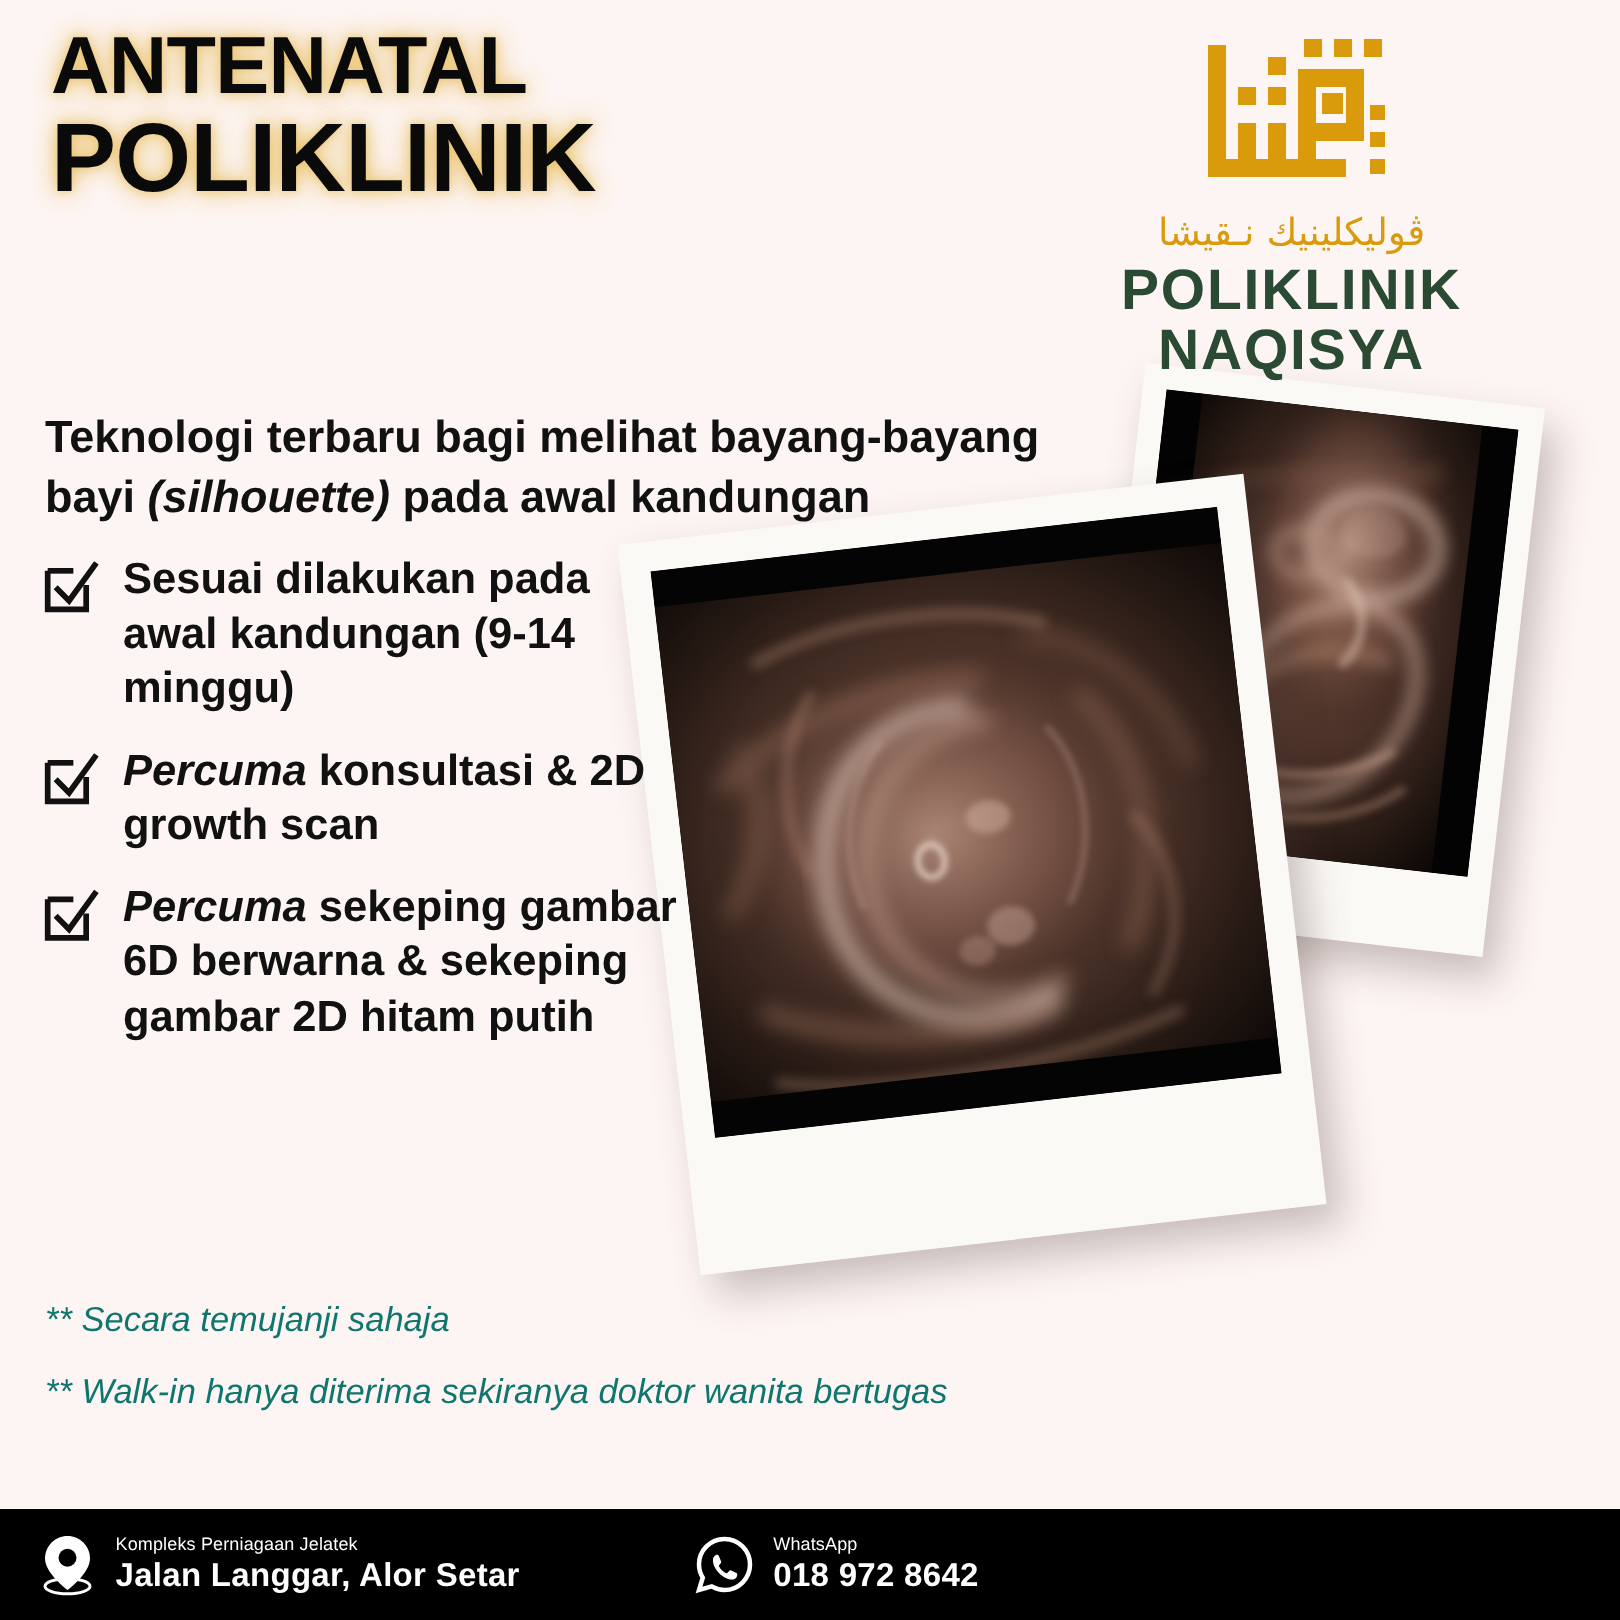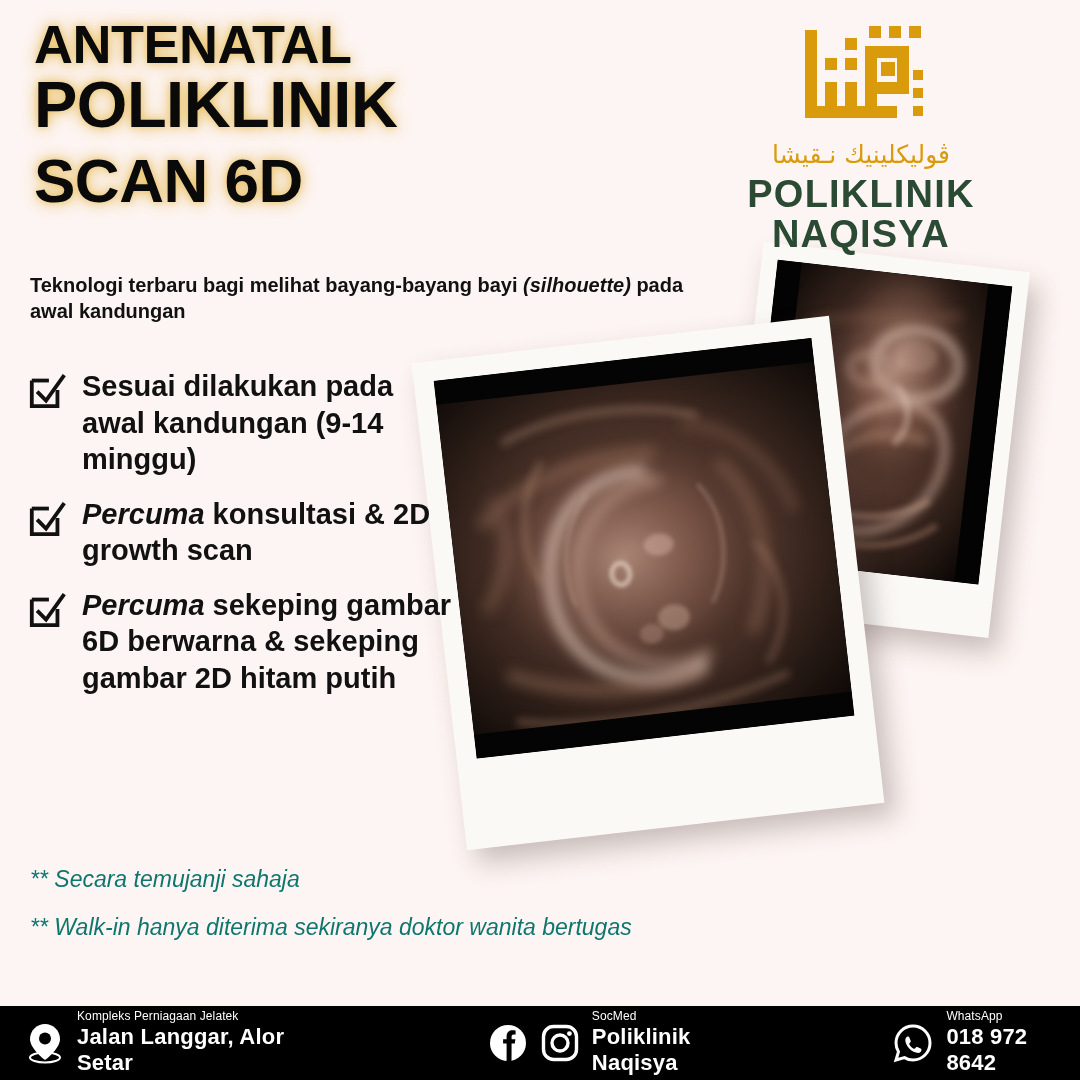--- a/index.html
+++ b/index.html
@@ -63,21 +63,21 @@
     letter-spacing:1.2px;
     line-height:1.06;
   }
   #brand1 { margin-top:4px; }
 
   
   #intro {
     position:absolute;
     left:30px; top:272px;
     width:690px;
-    font-size:20px;
+    font-size:30px;
     font-weight:bold;
     color:#111;
     line-height:1.32;
     z-index:6;
   }
   #intro .ital { font-style:italic; font-weight:bold; }
 
   
   #checklist {
     position:absolute;
@@ -183,21 +183,20 @@
   #ig-icon { margin-left:14px; }
 </style>
 </head>
 <body>
 
 <div id="poster">
 
   <div id="headline">
     <div class="hl-line" id="hl1">ANTENATAL</div>
     <div class="hl-line" id="hl2">POLIKLINIK</div>
-    <div class="hl-line" id="hl3">SCAN 6D</div>
   </div>
 
   <div id="logo">
     <div id="kufic-wrap">
       <svg id="kufic" width="128" height="112" viewBox="0 0 64 56" shape-rendering="crispEdges">
         <g fill="#d99a0c">
 
           <rect x="4" y="4" width="6" height="44"></rect>
           <rect x="4" y="42" width="46" height="6"></rect>
 
@@ -398,35 +397,20 @@
         <path d="M19 2 C 10.7 2, 4 8.7, 4 17 C 4 27, 19 38, 19 38 C 19 38, 34 27, 34 17 C 34 8.7, 27.3 2, 19 2 Z" fill="#fff"></path>
         <circle cx="19" cy="16.5" r="6" fill="#000"></circle>
         <ellipse cx="19" cy="35.5" rx="15" ry="5" fill="none" stroke="#fff" stroke-width="2"></ellipse>
       </svg>
       <div class="ftext">
         <div class="ftop">Kompleks Perniagaan Jelatek</div>
         <div class="fbot">Jalan Langgar, Alor Setar</div>
       </div>
     </div>
 
-    <div class="fgroup" id="fg-social">
-      <svg class="ficon" width="38" height="38" viewBox="0 0 38 38">
-        <circle cx="19" cy="19" r="18" fill="#fff"></circle>
-        <path d="M22.6 19.6 h3.2 l0.6 -4.4 h-3.8 v-2.6 c0 -1.3 0.5 -2.2 2.3 -2.2 h1.7 V6.5 c-0.4 -0.05 -1.8 -0.18 -3.4 -0.18 c-3.4 0 -5.6 2 -5.6 5.7 v3.2 h-3.5 v4.4 h3.5 V37 h4.9 Z" fill="#000"></path>
-      </svg>
-      <svg class="ficon" id="ig-icon" width="38" height="38" viewBox="0 0 38 38">
-        <rect x="2.5" y="2.5" width="33" height="33" rx="10" ry="10" fill="none" stroke="#fff" stroke-width="3.4"></rect>
-        <circle cx="19" cy="19" r="8" fill="none" stroke="#fff" stroke-width="3.4"></circle>
-        <circle cx="28.4" cy="9.6" r="2.4" fill="#fff"></circle>
-      </svg>
-      <div class="ftext">
-        <div class="ftop">SocMed</div>
-        <div class="fbot">Poliklinik Naqisya</div>
-      </div>
-    </div>
 
     <div class="fgroup" id="fg-wa">
       <svg class="ficon" width="40" height="40" viewBox="0 0 40 40">
         <path d="M20 3 C 10.6 3, 3 10.6, 3 20 c0 3.2 0.9 6.2 2.5 8.8 L3 37 l8.5 -2.4 C 14 36.1 16.9 37 20 37 c 9.4 0 17 -7.6 17 -17 S 29.4 3, 20 3 Z" fill="none" stroke="#fff" stroke-width="3"></path>
         <path d="M15 13.5 c 0.6 0 1 0.2 1.3 1 l 1.4 3.3 c 0.2 0.5 0.1 0.9 -0.2 1.3 l -1 1.2 c -0.3 0.4 -0.3 0.7 -0.1 1.1 c 0.9 1.7 2.6 3.4 4.4 4.3 c 0.5 0.25 0.85 0.2 1.2 -0.2 l 1.1 -1.2 c 0.4 -0.4 0.8 -0.5 1.3 -0.3 l 3.2 1.5 c 0.7 0.3 0.9 0.7 0.9 1.3 c 0 1.7 -1.4 3.2 -3.3 3.2 c -6 0 -12.9 -6.9 -12.9 -12.9 c 0 -1.9 1.4 -3.6 2.7 -3.6 Z" fill="#fff"></path>
       </svg>
       <div class="ftext">
         <div class="ftop">WhatsApp</div>
         <div class="fbot">018 972 8642</div>
       </div>

